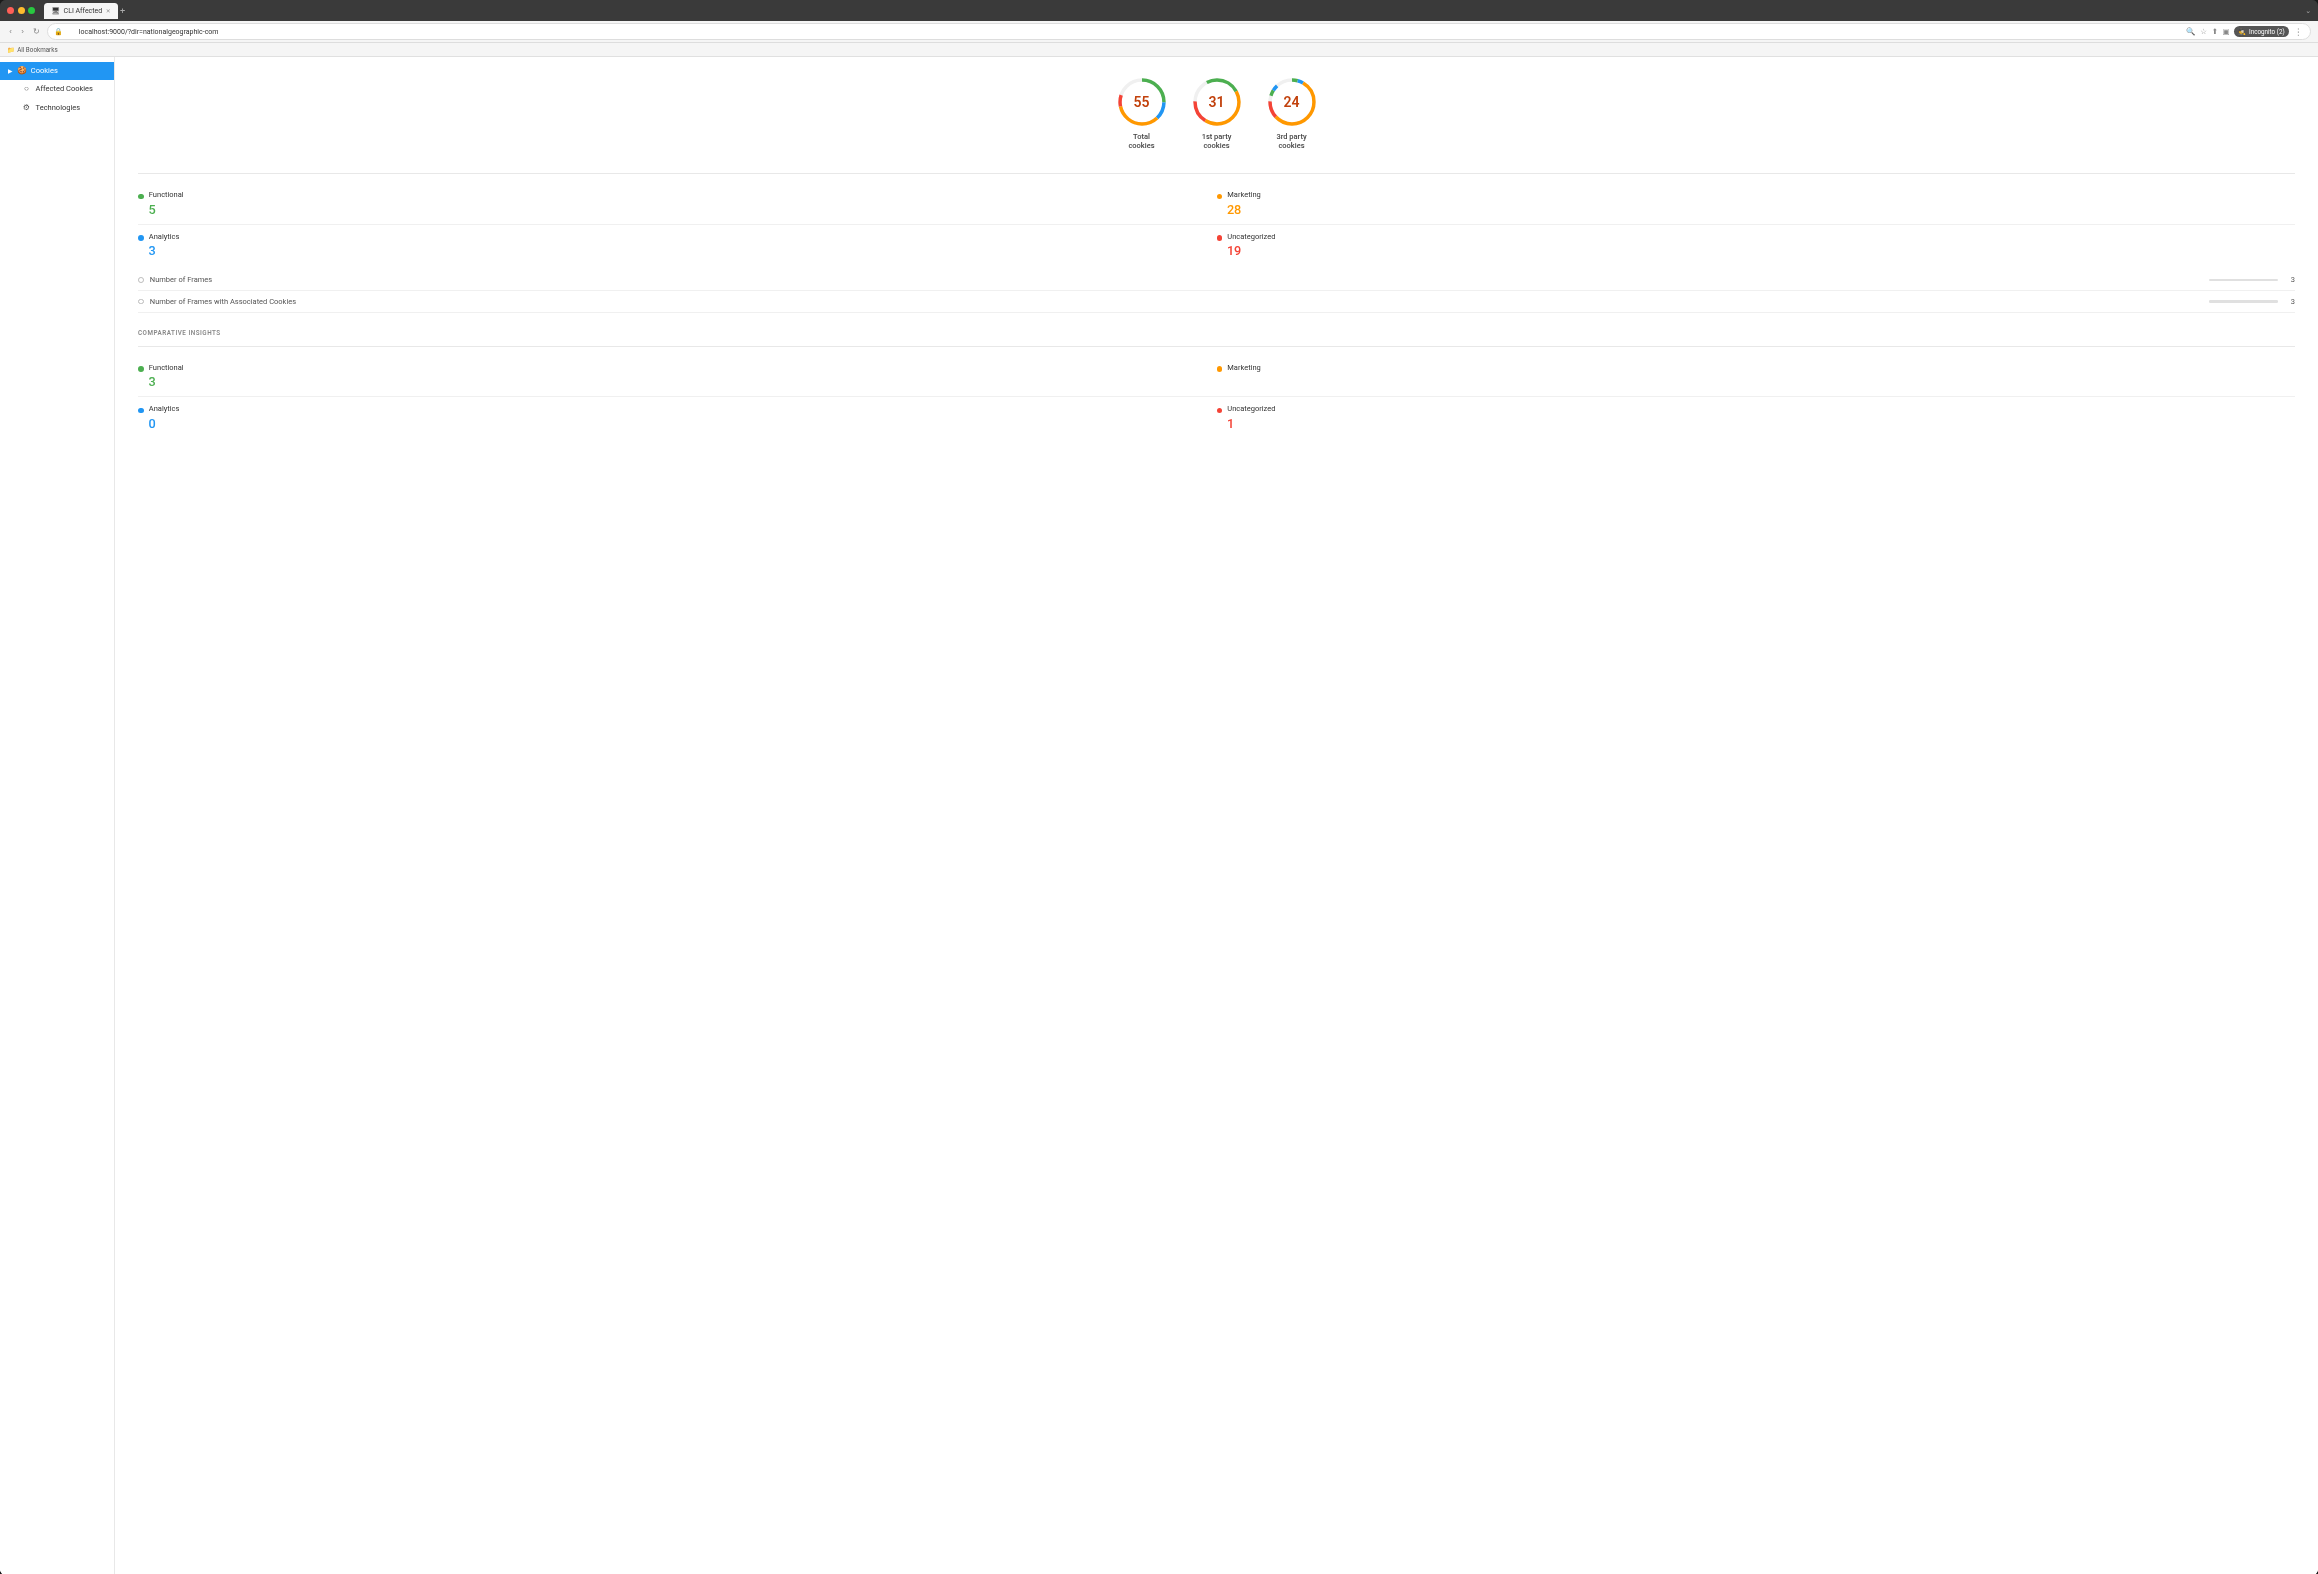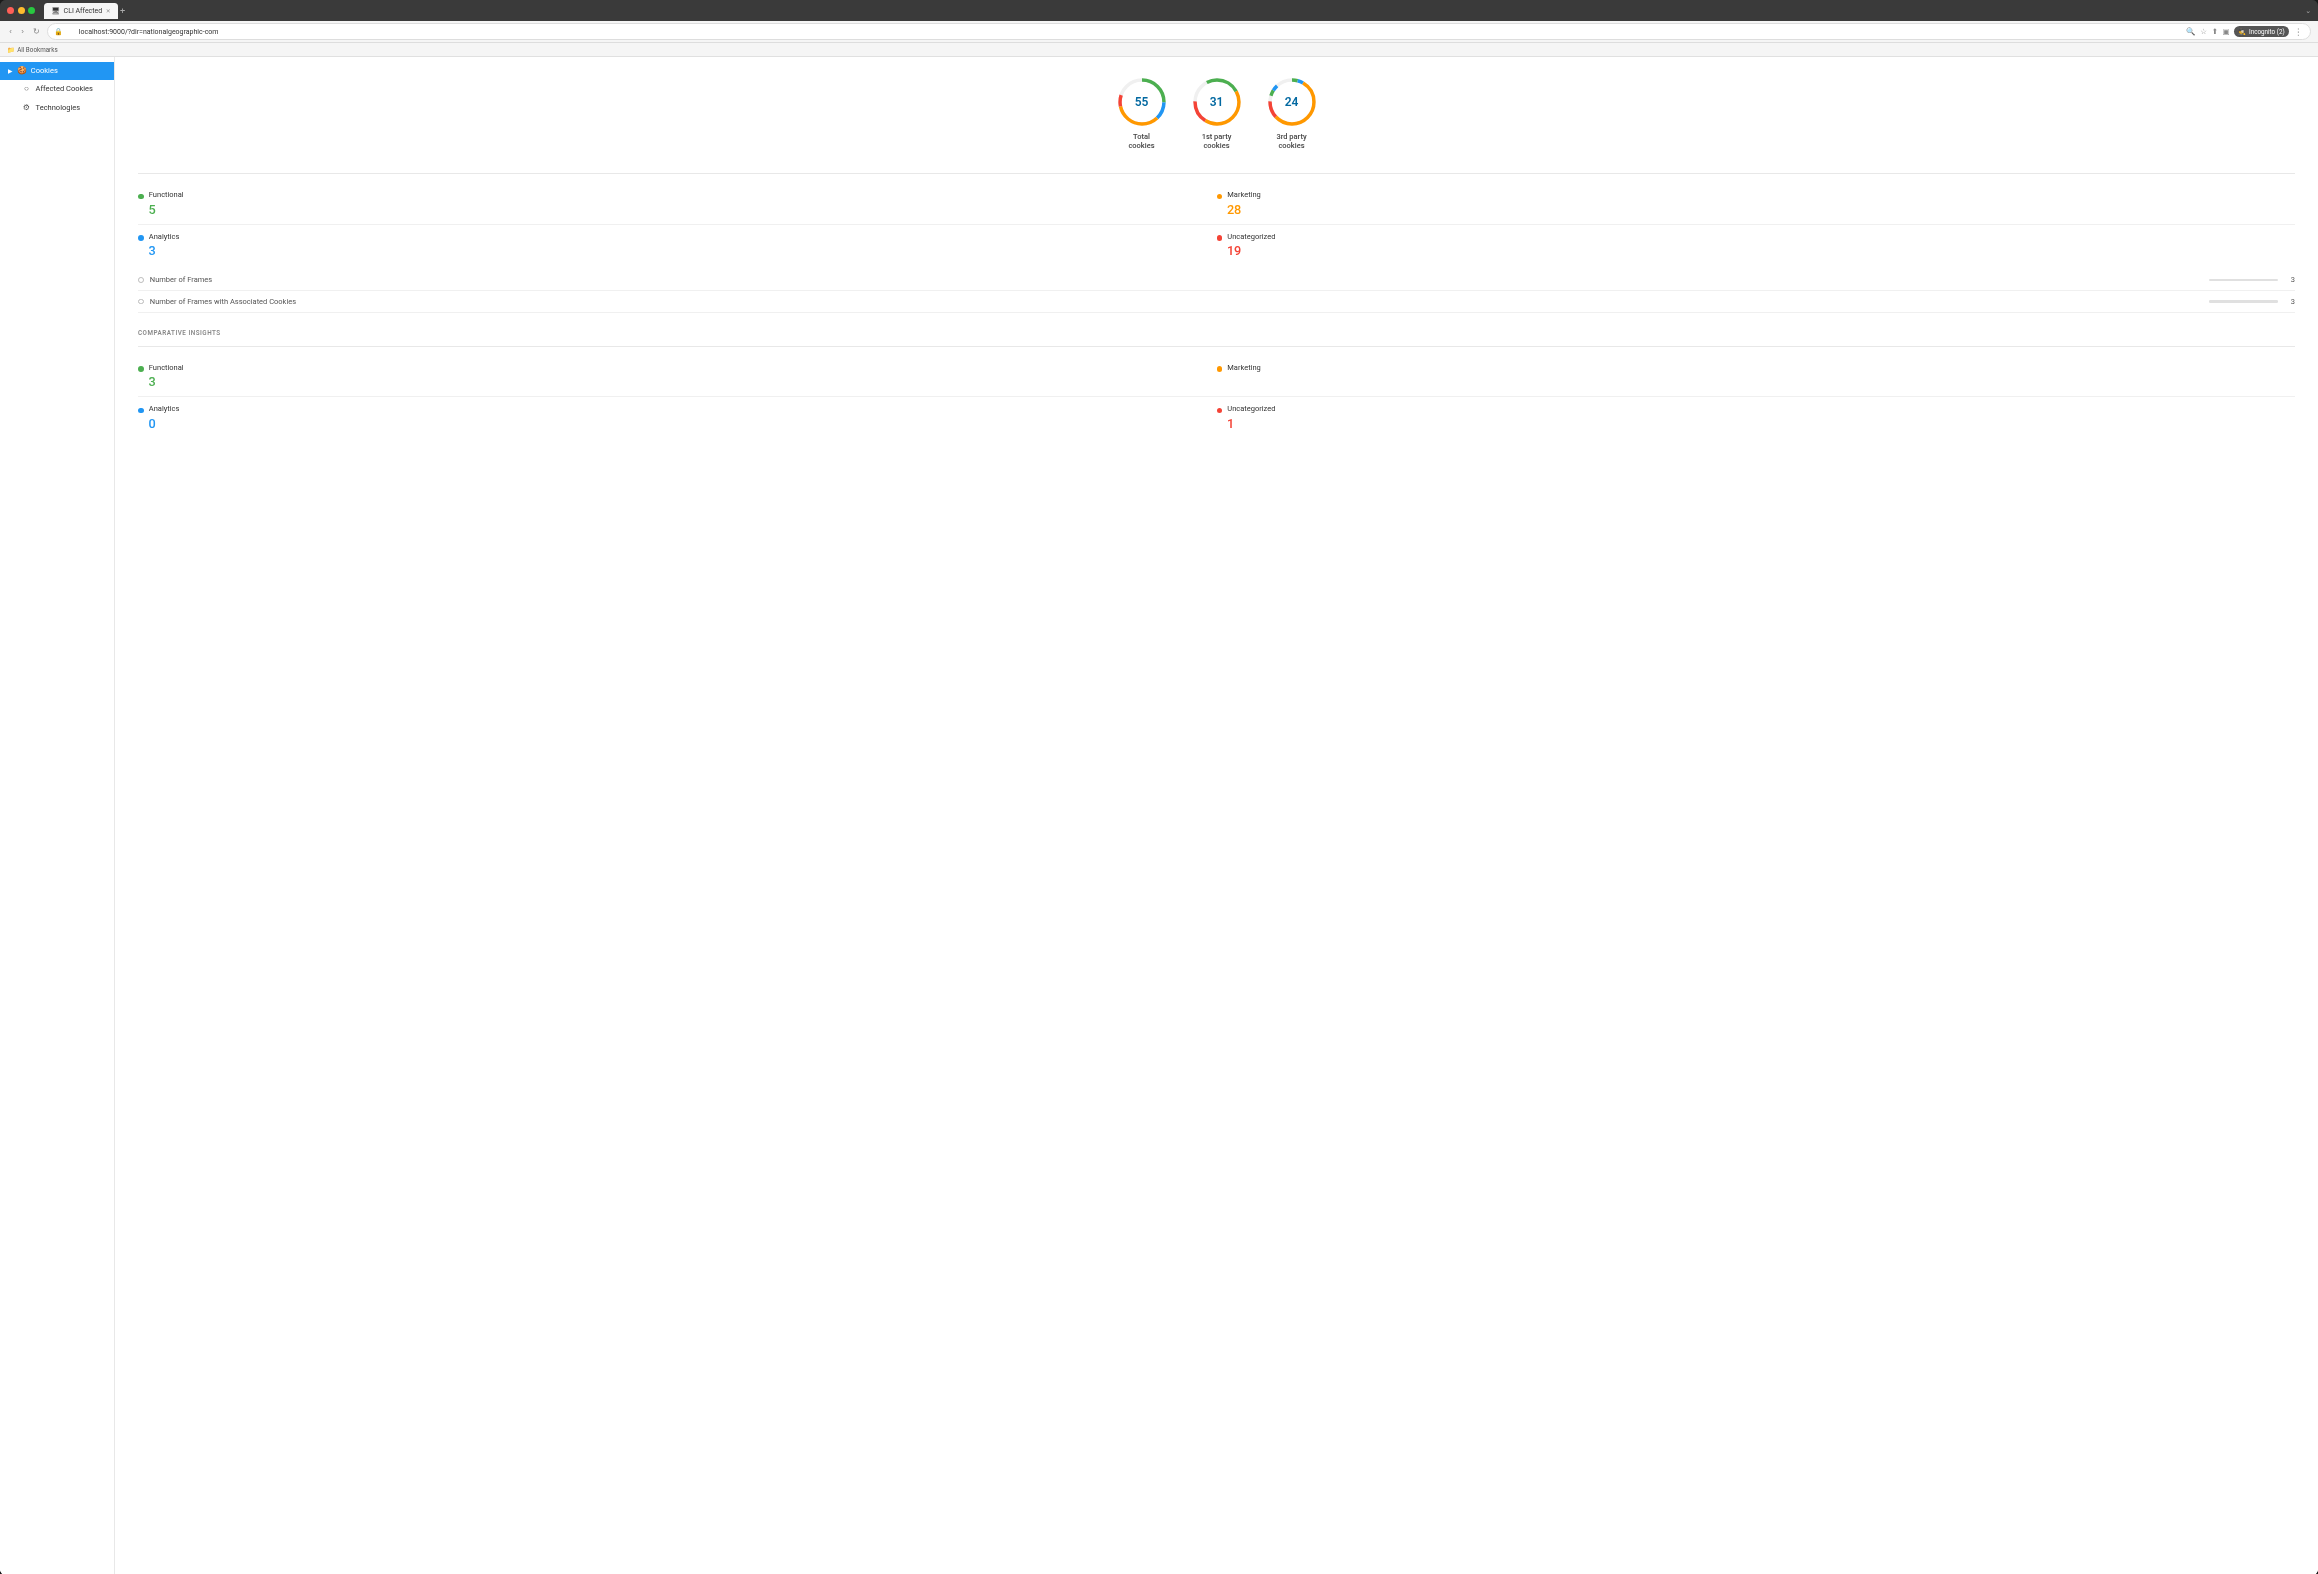--- a/index.html
+++ b/index.html
@@ -213,23 +213,23 @@
 
     .circle-chart svg {
       transform: rotate(-90deg);
     }
 
     .circle-center-text {
       position: absolute;
       top: 50%;
       left: 50%;
       transform: translate(-50%, -50%);
-      font-size: 12px;
+      font-size: 14px;
       font-weight: 600;
-      color: #0369a1;
+      color: #c2410c;
     }
 
     .stat-label {
       font-size: 7.5px;
       color: #444;
       text-align: center;
       font-weight: 500;
     }
 
     

